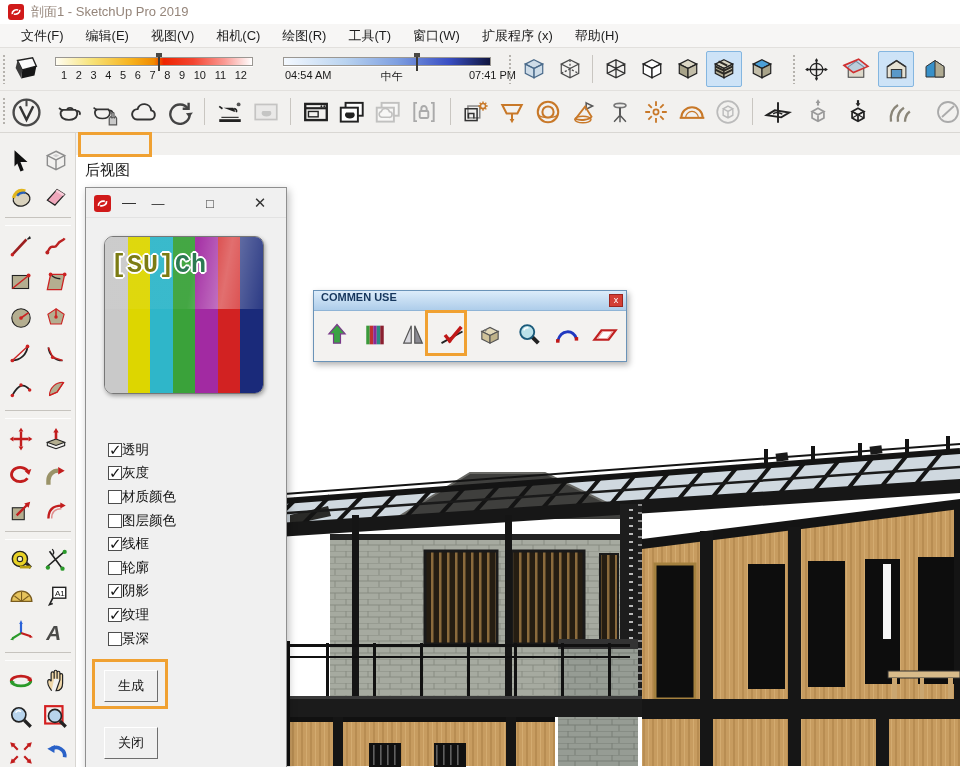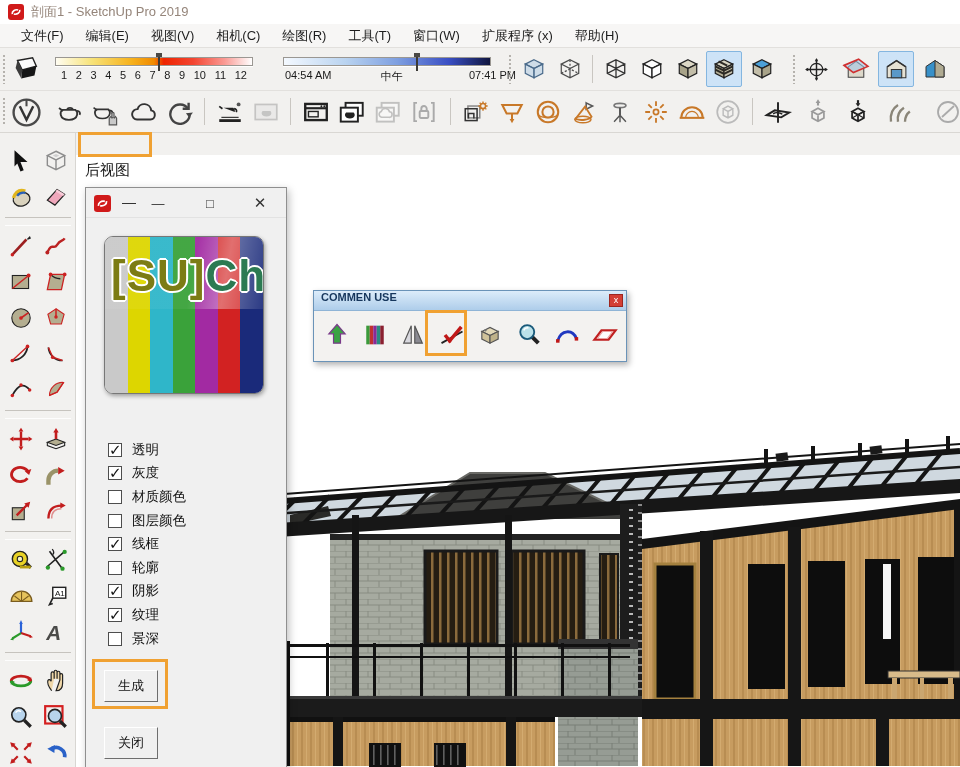--- a/index.html
+++ b/index.html
@@ -75,26 +75,26 @@
   .dlg-title .dlogo { position:absolute; left:8px; top:7px; }
   .dlg-title .dname { position:absolute; left:36px; top:6px; font-size:14px; color:#333; }
   .dbtn { position:absolute; top:4px; width:28px; height:22px; display:flex; align-items:center;
     justify-content:center; font-size:13px; color:#333; }
   .dmin { left:58px; } .dmax { left:110px; } .dclose { left:160px; font-size:15px; }
   .sulogo { position:absolute; left:18px; top:48px; width:160px; height:158px; border-radius:9px;
     overflow:hidden; border:1px solid #777; box-shadow:1px 2px 4px rgba(0,0,0,.35); display:flex; }
   .sulogo .stripe { flex:1; height:100%; }
   .sulogo .gloss { position:absolute; left:0; top:0; width:100%; height:46%;
     background:linear-gradient(100deg,rgba(255,255,255,.05) 55%,rgba(255,255,255,.35) 75%,rgba(255,255,255,.08)); }
-  .sulogo .sutext { position:absolute; left:6px; top:14px; font-size:44px; font-weight:bold;
+  .sulogo .sutext { position:absolute; left:6px; top:14px; font-size:25px; font-weight:bold;
     letter-spacing:1px; color:#7c7c14;
-    text-shadow:-2px 0 #fff,2px 0 #fff,0 -2px #fff,0 2px #fff,-1px -1px #fff,1px 1px #fff,1px -1px #fff,-1px 1px #fff; }
+    text-shadow:-2px 0 #fff,2px 0 #fff,0 -2px #fff,0 2px #fff,-1px -1px #fff,1px 1px #fff,1px -1px #fff,-1px 1px #fff;font-family:Liberation Mono, monospace; }
   .sulogo .sutext .g2 { color:#2c7a52; }
   .cbl { position:absolute; left:22px; top:250px; }
-  .cbrow { display:flex; align-items:center; height:23.6px; gap:10px; }
+  .cbrow { display:flex; align-items:center; height:23.6px; }
   .cb { width:14px; height:14px; background:#fff; border:1px solid #4d4d4d; position:relative; }
   .cb.checked::after { content:"✓"; position:absolute; left:0px; top:-3px; font-size:15px;
     font-weight:bold; color:#111; }
   .cbrow .cblabel { font-size:13.5px; color:#111; }
   .winbtn { position:absolute; left:18px; width:54px; height:32px; background:#f0f0f0;
     border-top:1px solid #fff; border-left:1px solid #fff;
     border-right:1.5px solid #6e6e6e; border-bottom:1.5px solid #6e6e6e;
     font-size:13px; color:#111; display:flex; align-items:center; justify-content:center;
     font-family:inherit; }
   .bgen { top:482px; } .bclose { top:539px; }

